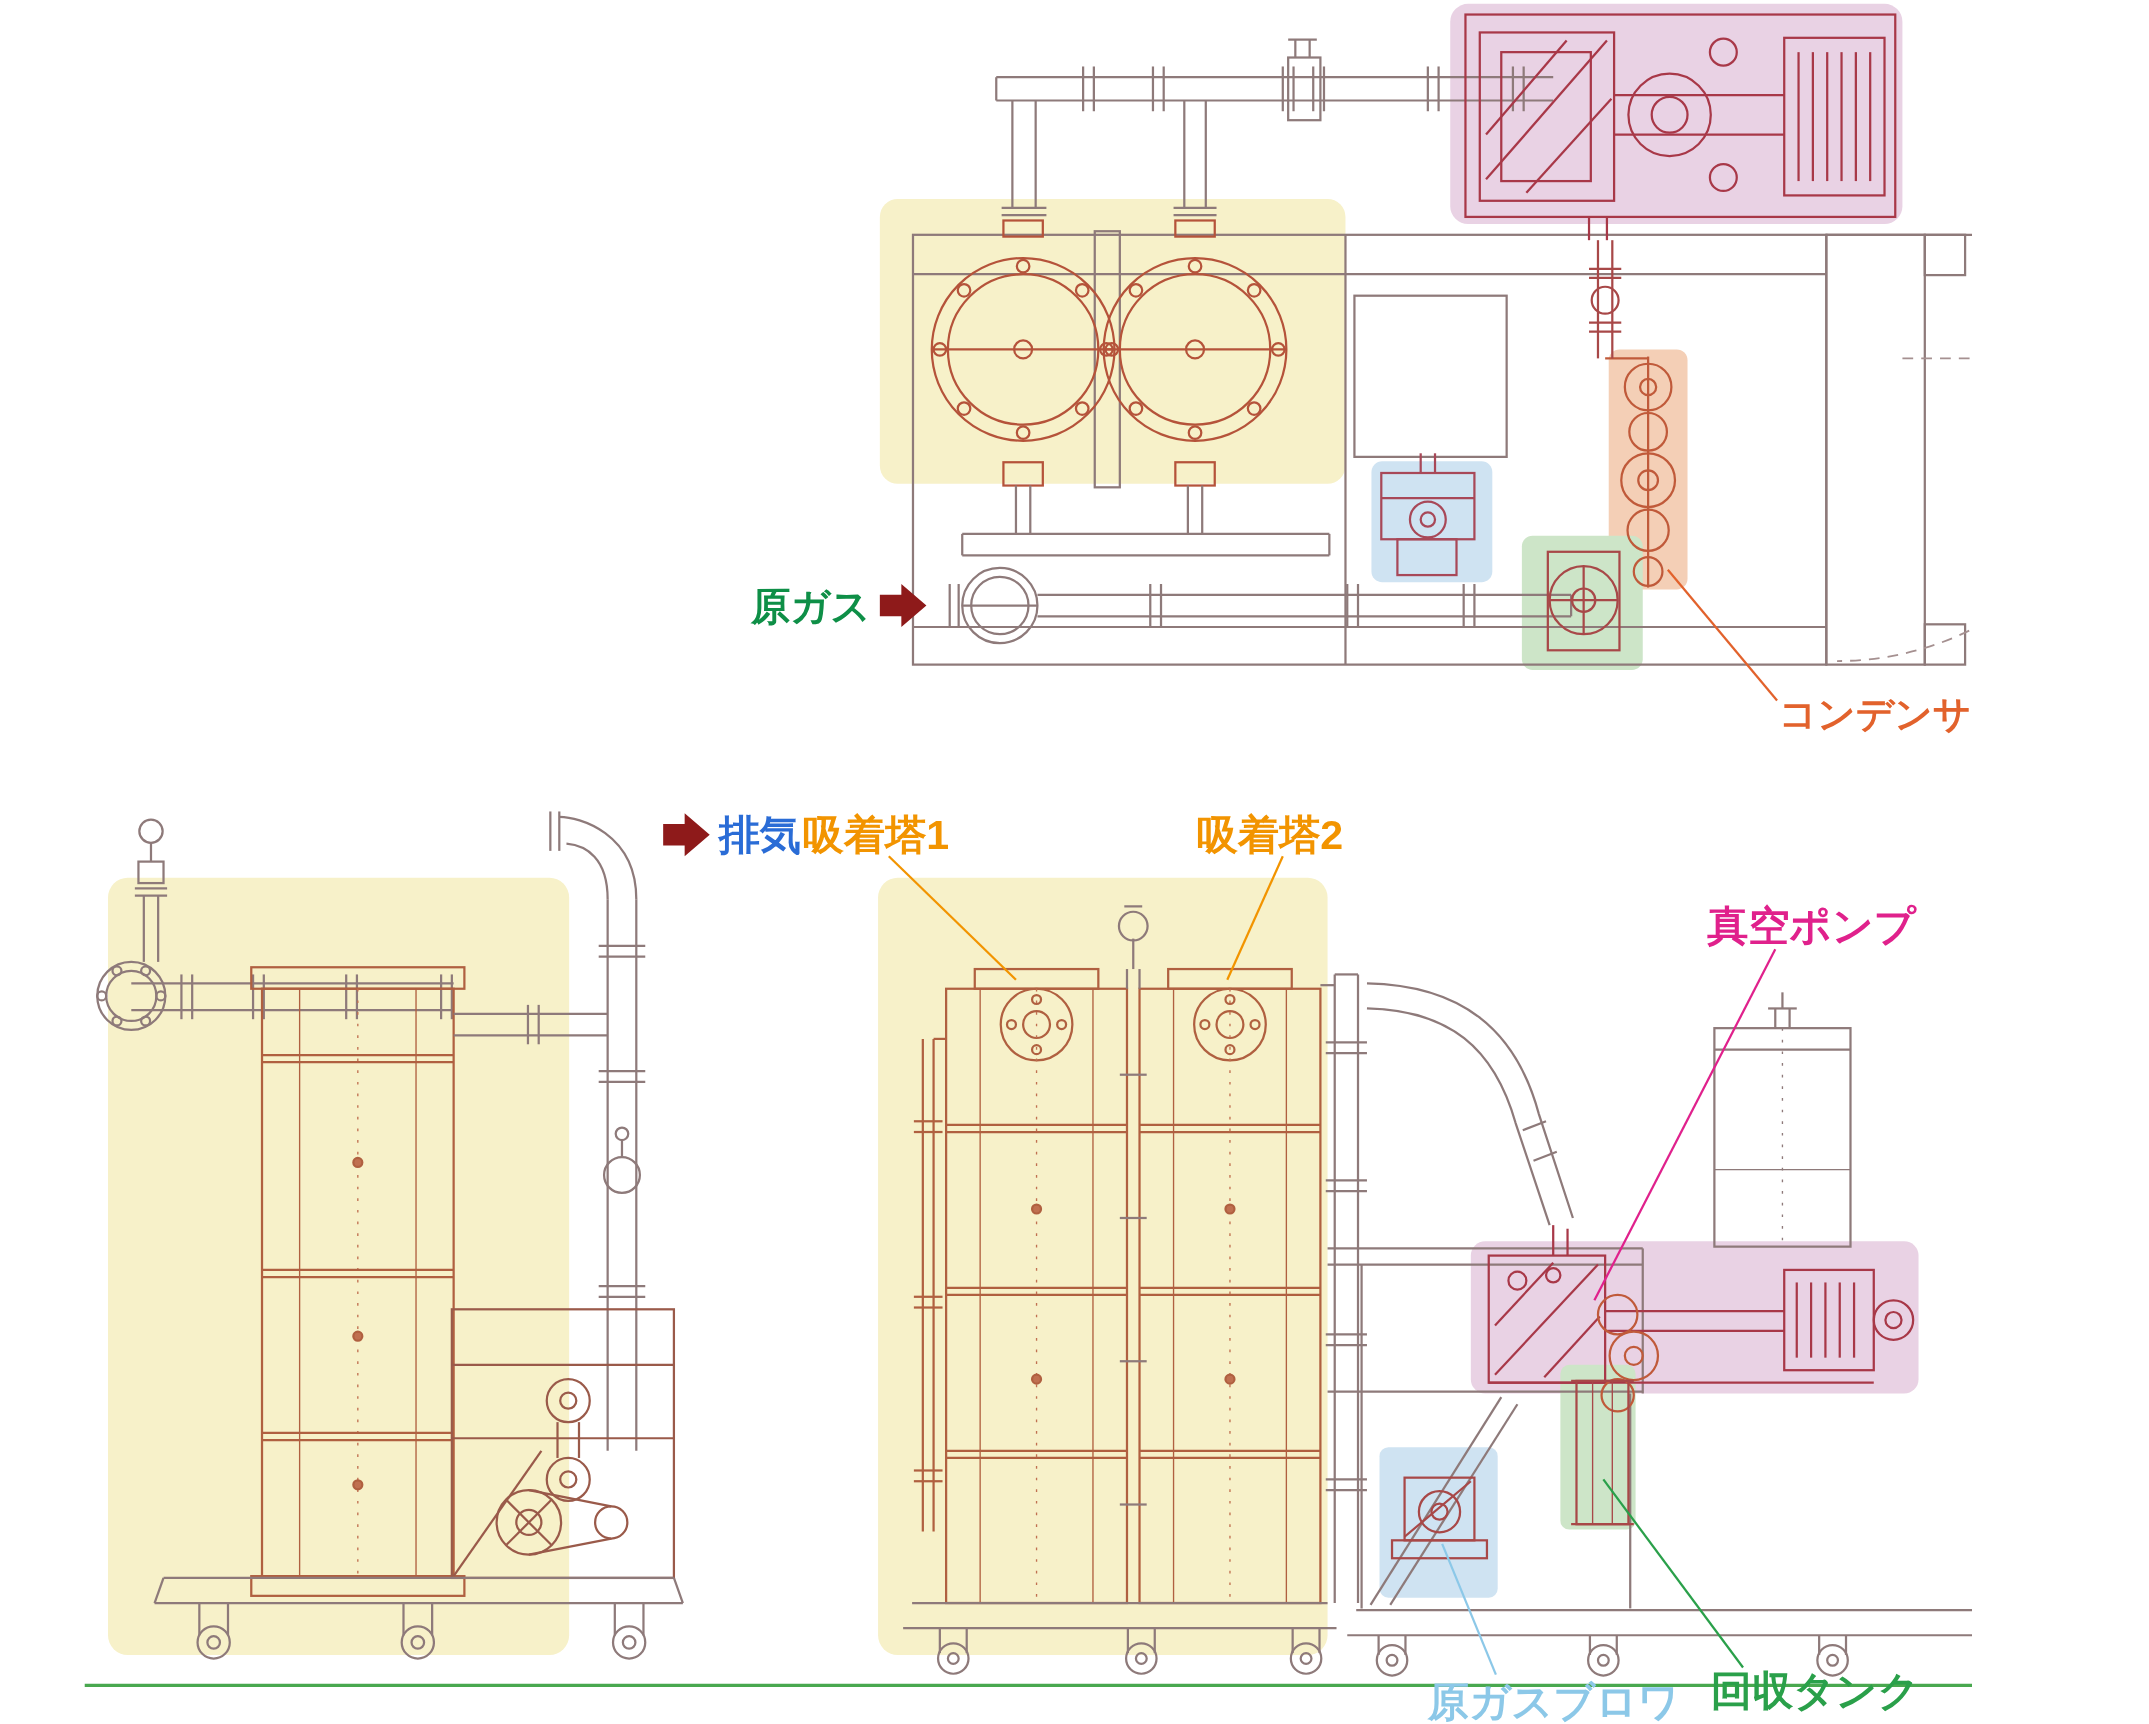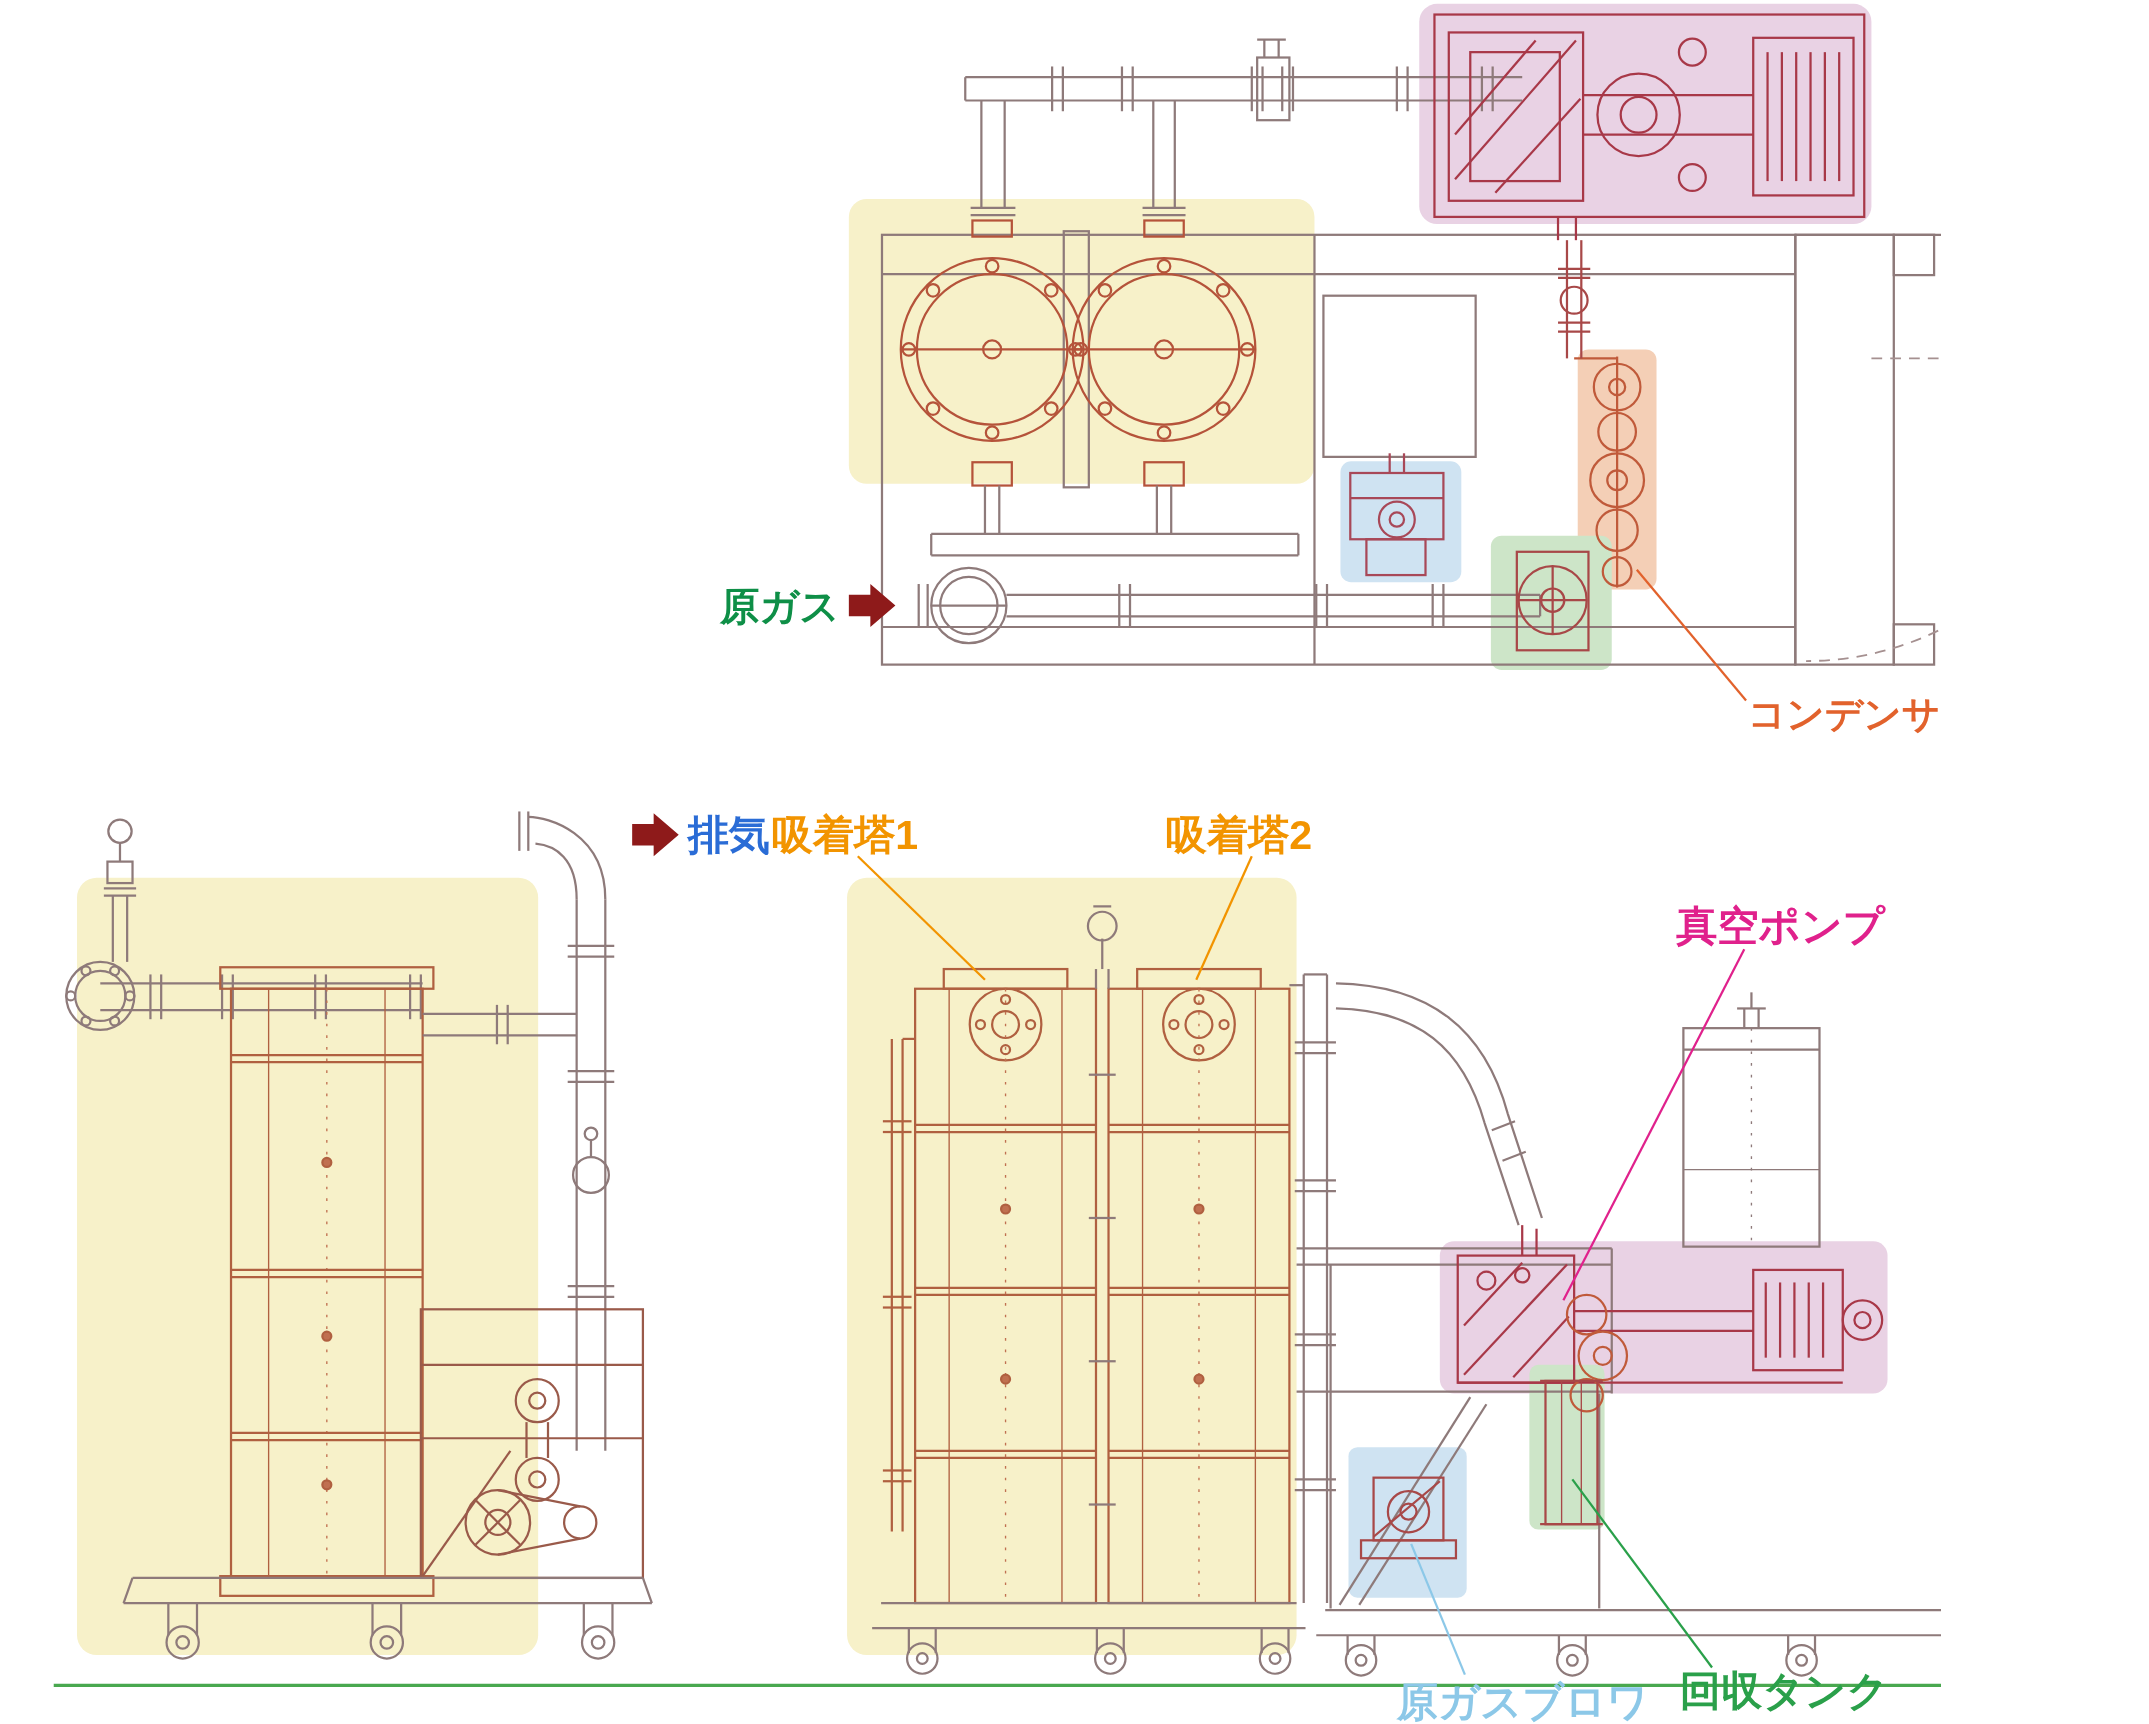--- a/index.html
+++ b/index.html
@@ -1,17 +1,17 @@
 <!DOCTYPE html>
 <html style="font-size:14.3px"><head>
 <meta charset="utf-8">
 <style>
   html,body{margin:0;padding:0;background:#ffffff;}
   #canvas{position:relative;width:1941px;height:1725px;background:#ffffff;overflow:hidden;
-          font-family:"Liberation Sans", sans-serif;}
+          font-family:"Liberation Sans", sans-serif;margin-left:31px;}
   svg{position:absolute;left:0;top:0;}
   text{font-family:"Liberation Sans", sans-serif;font-weight:bold;}
 </style>
 </head>
 <body>
 
 <div id="canvas">
 <svg width="2149" height="1725" viewBox="0 0 2400 1926">
 
   <g>

